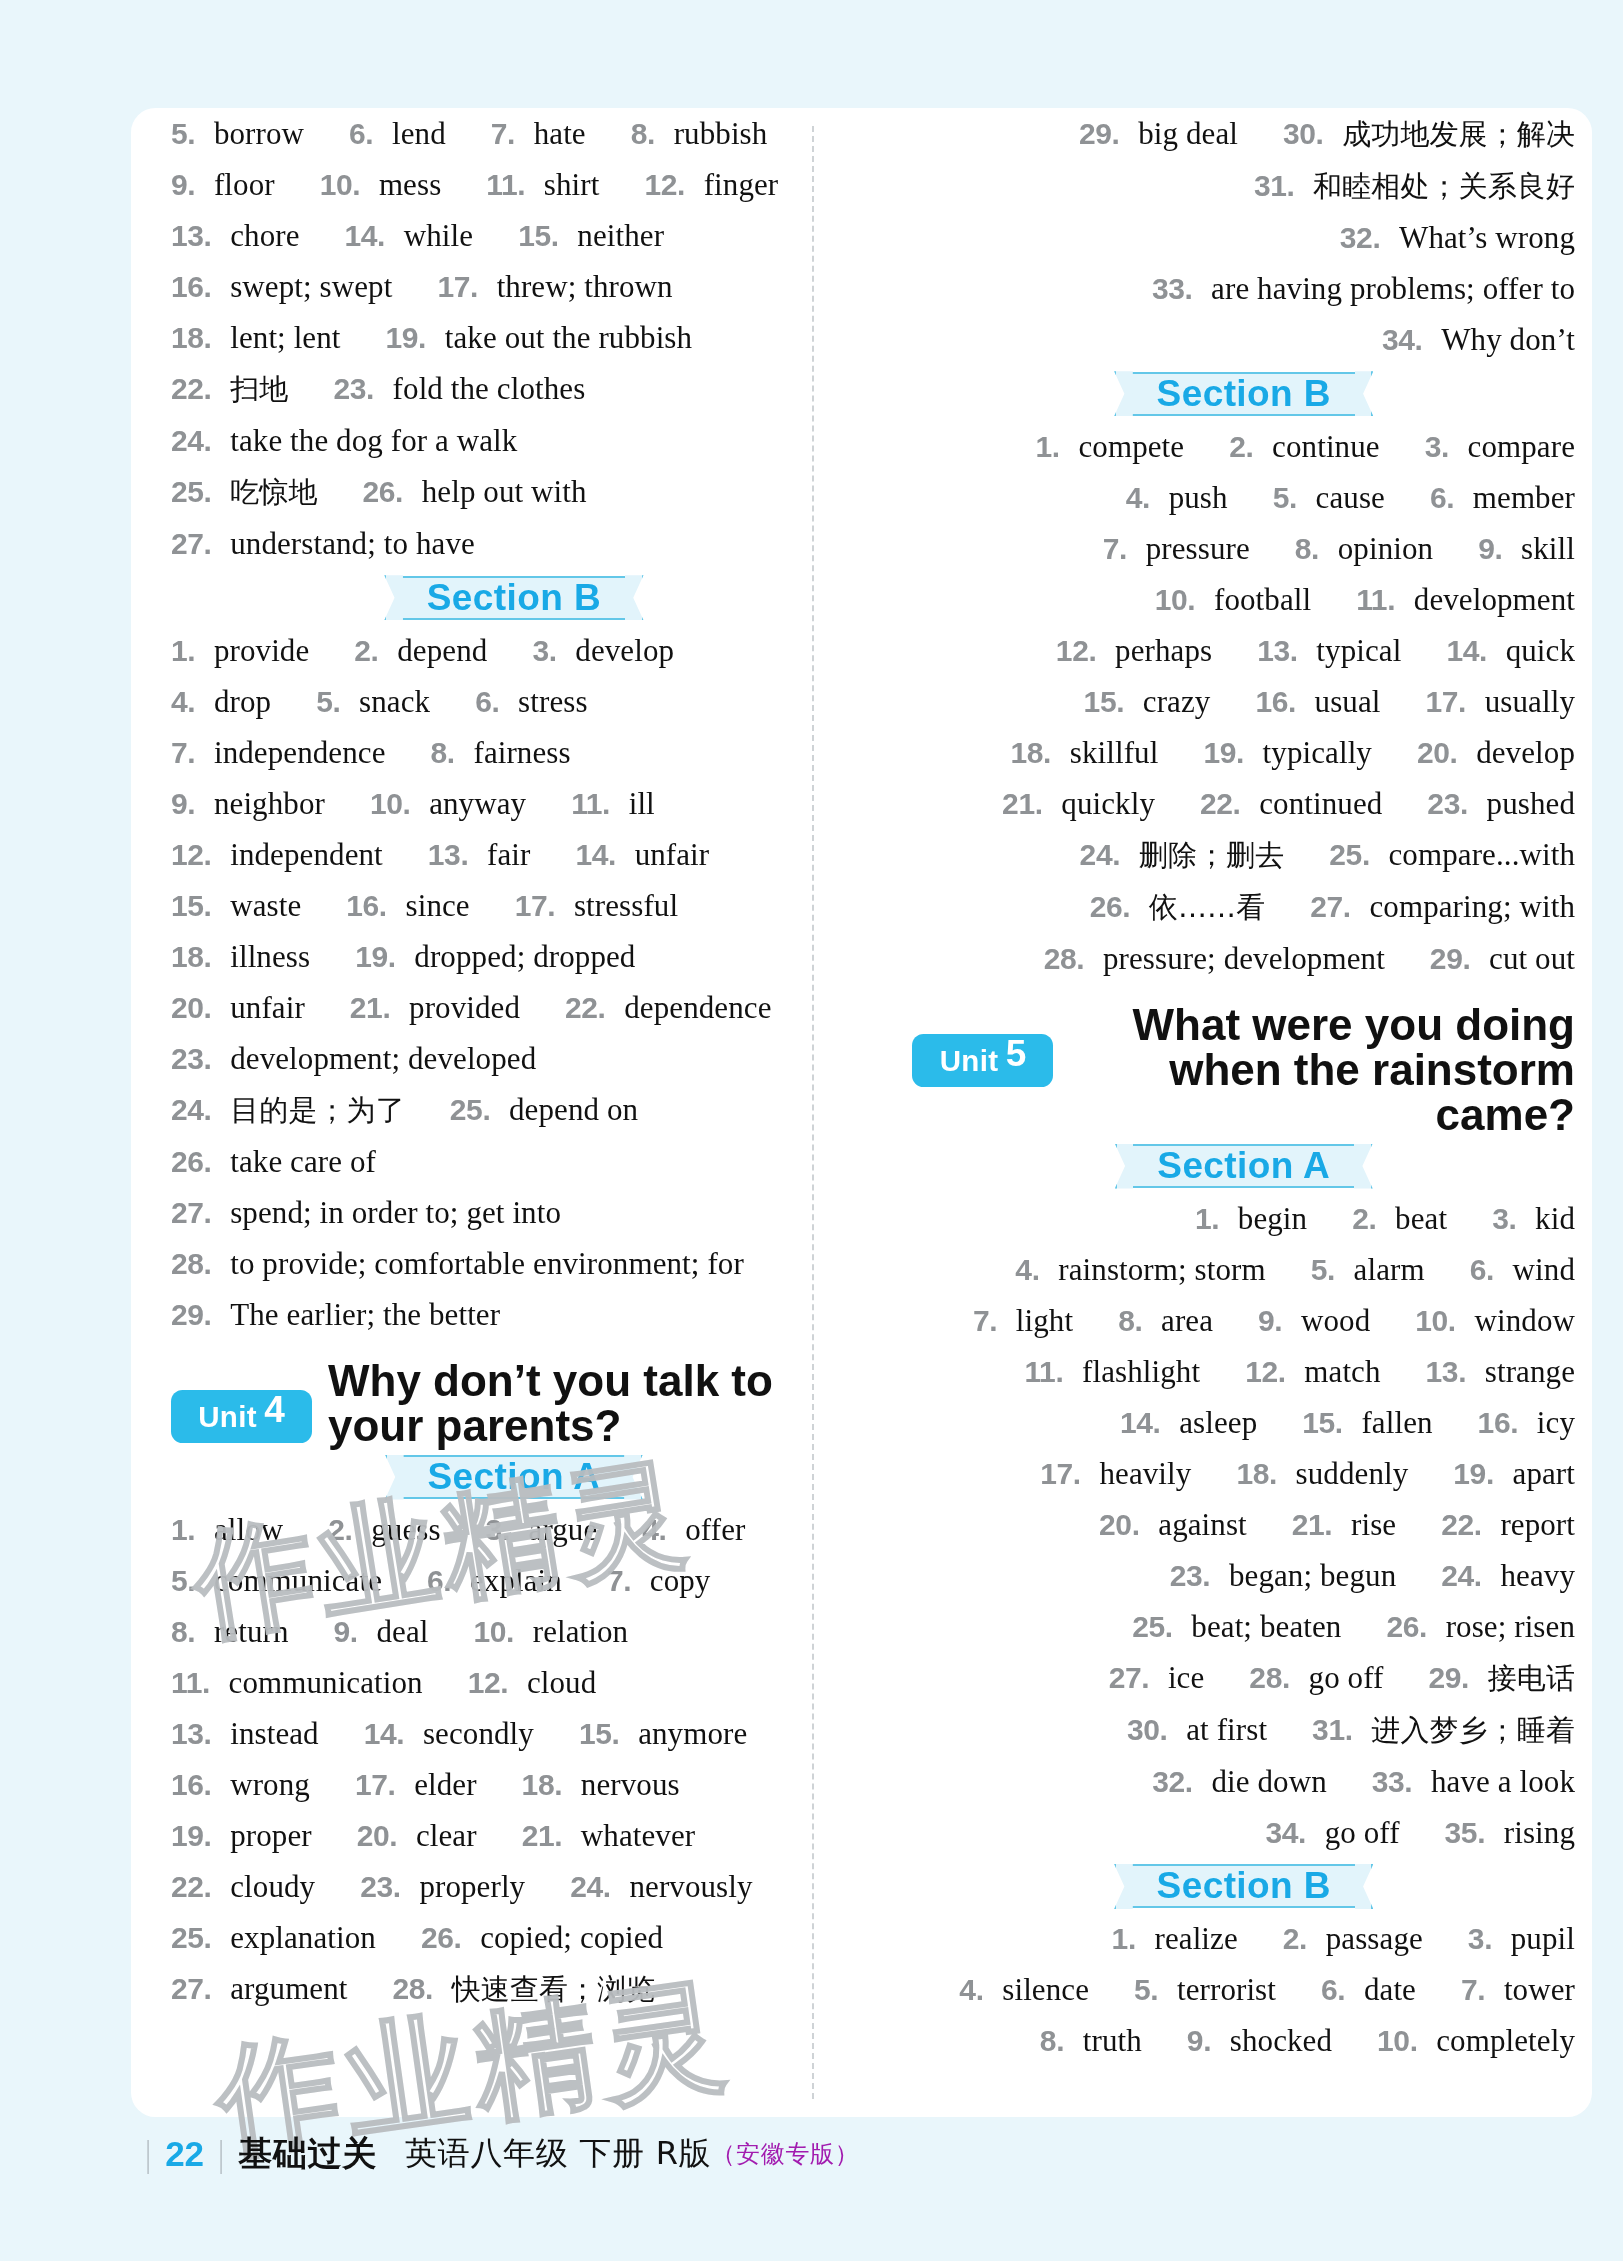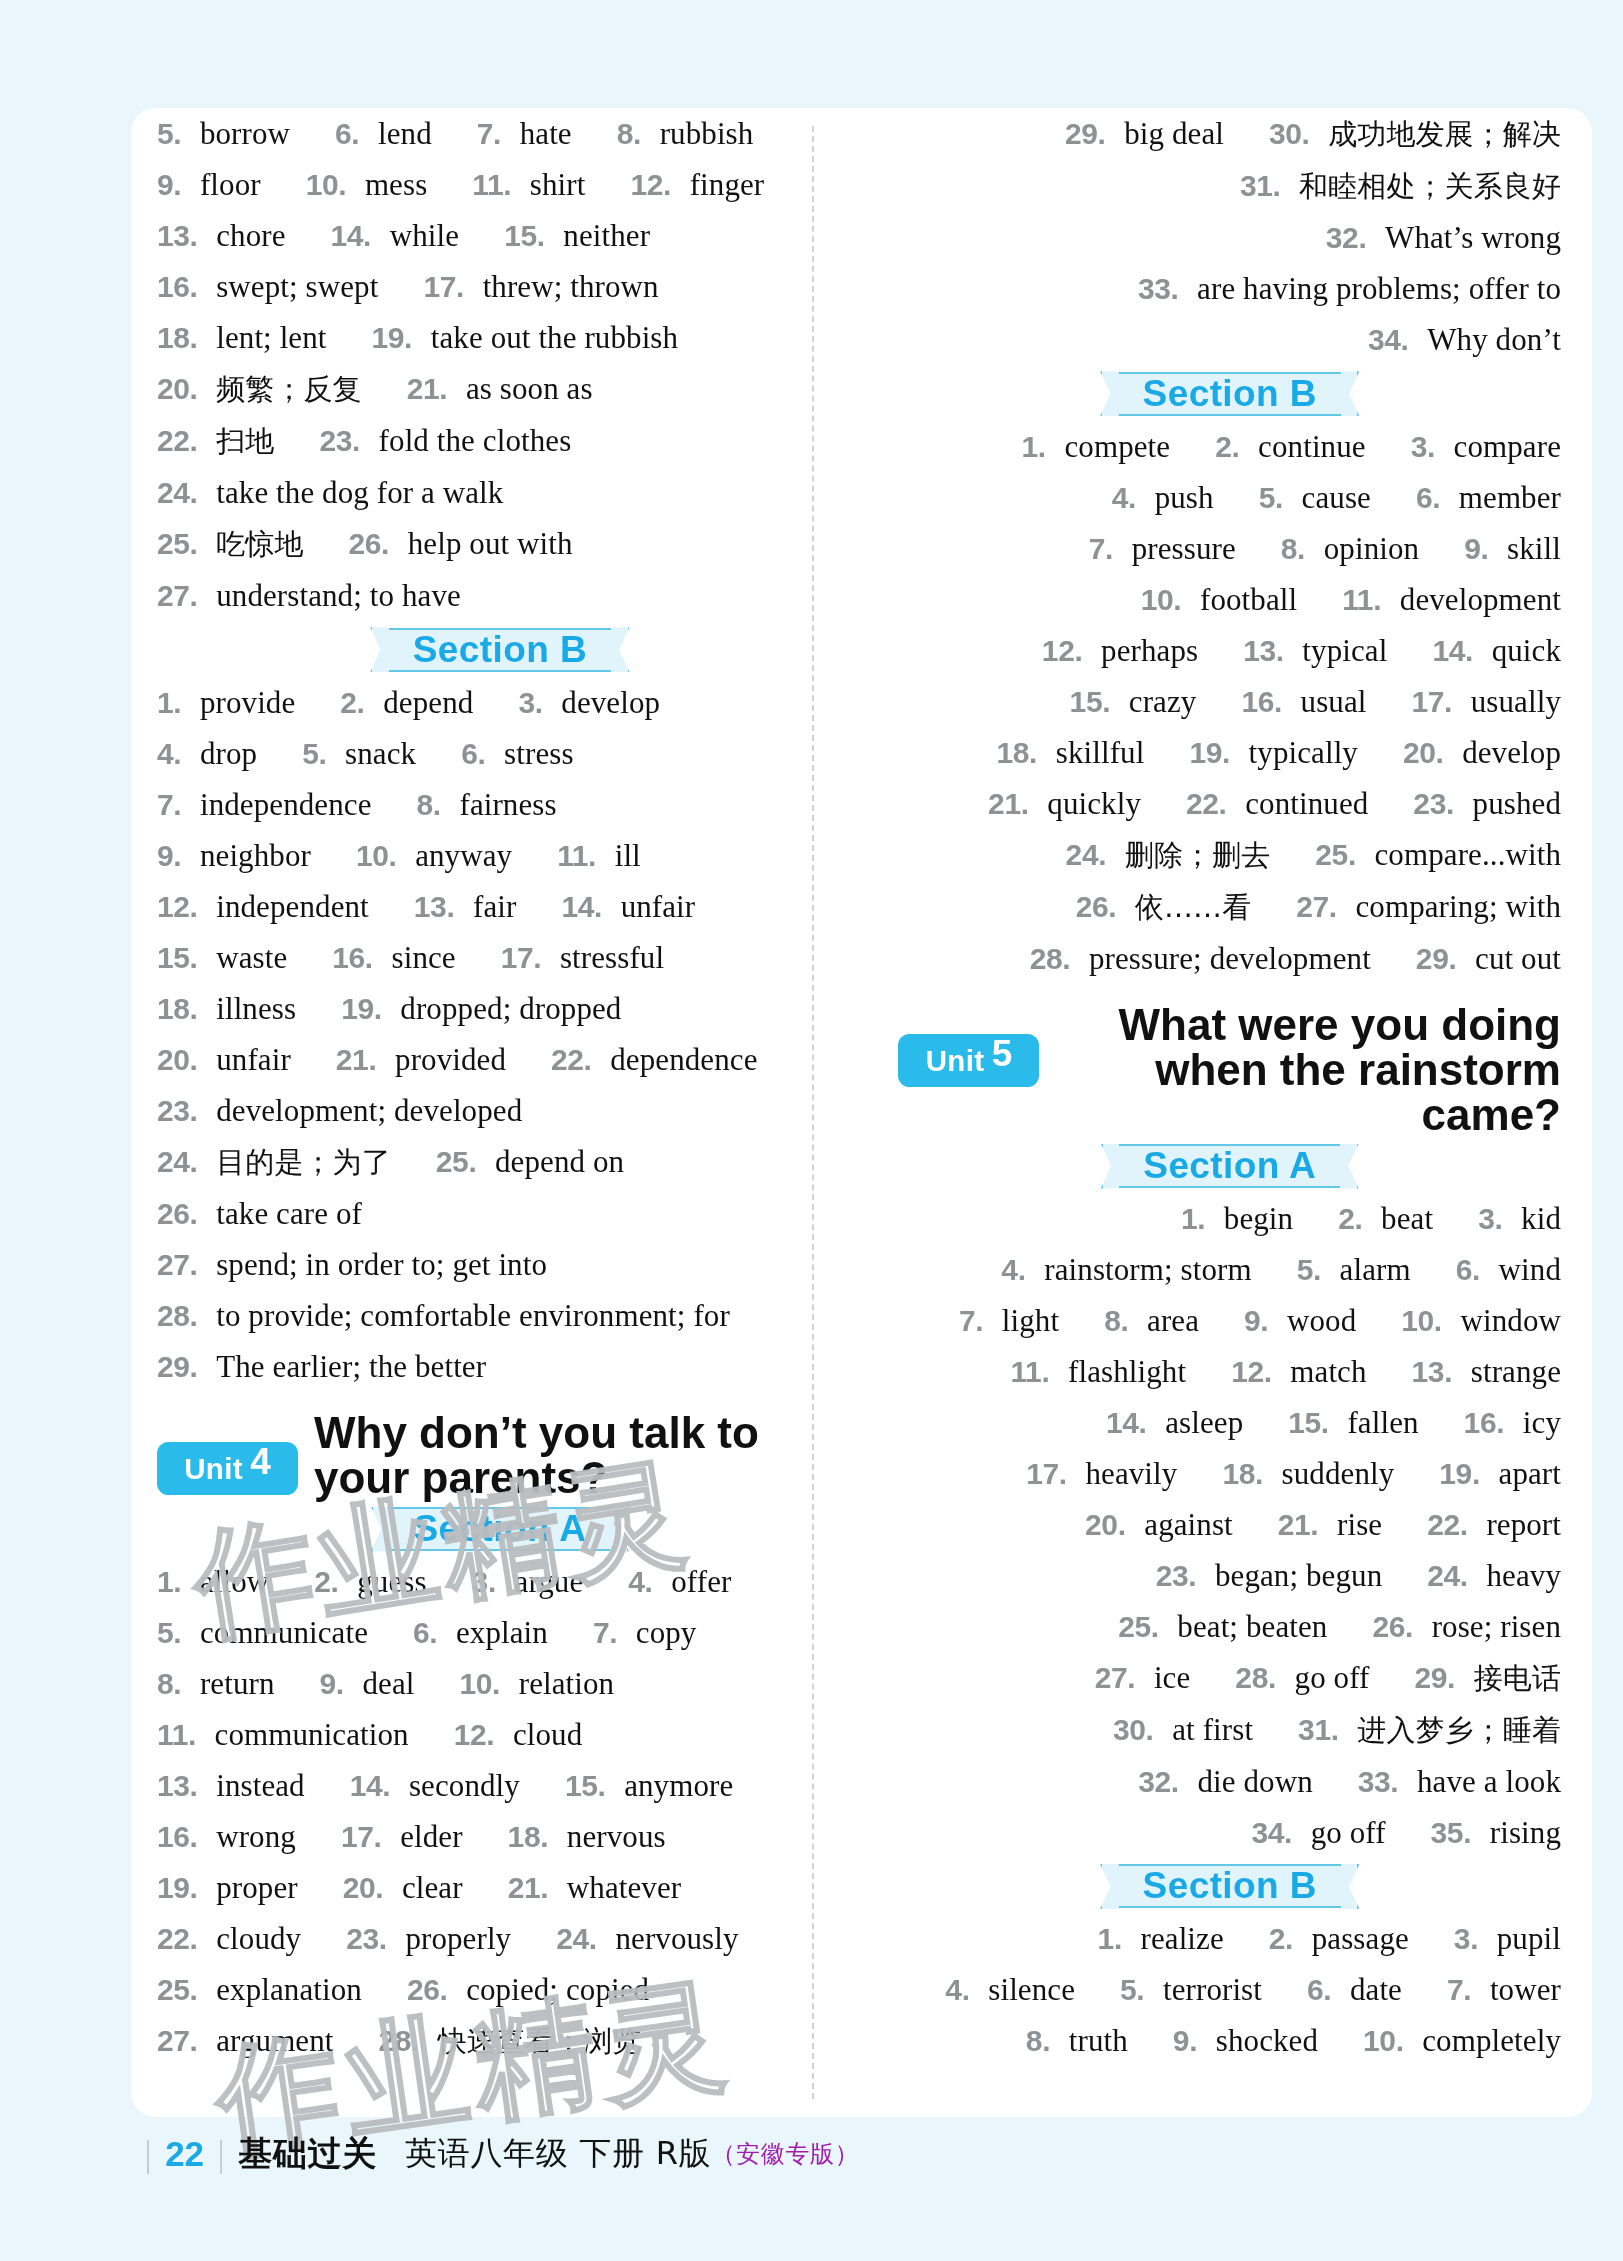--- a/index.html
+++ b/index.html
@@ -19,21 +19,21 @@
     box-shadow:0 0 0 0 rgba(0,0,0,0);
   }
   .divider{
     position:absolute;
     left:812px;top:126px;
     width:0;height:1973px;
     border-left:2.2px dashed #cfd3d6;
   }
   .cols{
     position:absolute;
-    left:131px;top:108px;
+    left:145px;top:108px;
     width:1461px;height:2009px;
     display:flex;
   }
   .col{
     width:731px;
     box-sizing:border-box;
     padding:0 24.5px 0 24.5px;
     position:relative;
   }
   .col.left{padding-left:26px;padding-right:18.7px;}
@@ -210,21 +210,20 @@
 
 <div class="cols">
 
   <div class="col left">
     <div id="left-continued">
         <div class="line"><span class="num">5.</span><span class="gap"></span><span class="ans">borrow</span><span class="gap-lg"></span><span class="num">6.</span><span class="gap"></span><span class="ans">lend</span><span class="gap-lg"></span><span class="num">7.</span><span class="gap"></span><span class="ans">hate</span><span class="gap-lg"></span><span class="num">8.</span><span class="gap"></span><span class="ans">rubbish</span></div>
         <div class="line"><span class="num">9.</span><span class="gap"></span><span class="ans">floor</span><span class="gap-lg"></span><span class="num">10.</span><span class="gap"></span><span class="ans">mess</span><span class="gap-lg"></span><span class="num">11.</span><span class="gap"></span><span class="ans">shirt</span><span class="gap-lg"></span><span class="num">12.</span><span class="gap"></span><span class="ans">finger</span></div>
         <div class="line"><span class="num">13.</span><span class="gap"></span><span class="ans">chore</span><span class="gap-lg"></span><span class="num">14.</span><span class="gap"></span><span class="ans">while</span><span class="gap-lg"></span><span class="num">15.</span><span class="gap"></span><span class="ans">neither</span></div>
         <div class="line"><span class="num">16.</span><span class="gap"></span><span class="ans">swept; swept</span><span class="gap-lg"></span><span class="num">17.</span><span class="gap"></span><span class="ans">threw; thrown</span></div>
         <div class="line"><span class="num">18.</span><span class="gap"></span><span class="ans">lent; lent</span><span class="gap-lg"></span><span class="num">19.</span><span class="gap"></span><span class="ans">take out the rubbish</span></div>
-        <div class="line"><span class="num">20.</span><span class="gap"></span><span class="ans cn">频繁；反复</span><span class="gap-lg"></span><span class="num">21.</span><span class="gap"></span><span class="ans">as soon as</span></div>
         <div class="line"><span class="num">22.</span><span class="gap"></span><span class="ans cn">扫地</span><span class="gap-lg"></span><span class="num">23.</span><span class="gap"></span><span class="ans">fold the clothes</span></div>
         <div class="line"><span class="num">24.</span><span class="gap"></span><span class="ans">take the dog for a walk</span></div>
         <div class="line"><span class="num">25.</span><span class="gap"></span><span class="ans cn">吃惊地</span><span class="gap-lg"></span><span class="num">26.</span><span class="gap"></span><span class="ans">help out with</span></div>
         <div class="line"><span class="num">27.</span><span class="gap"></span><span class="ans">understand; to have</span></div>
       </div>
 
     <div class="section-wrap">
       <div class="section-badge">Section B</div>
     </div>
     <div id="left-sectionb">

